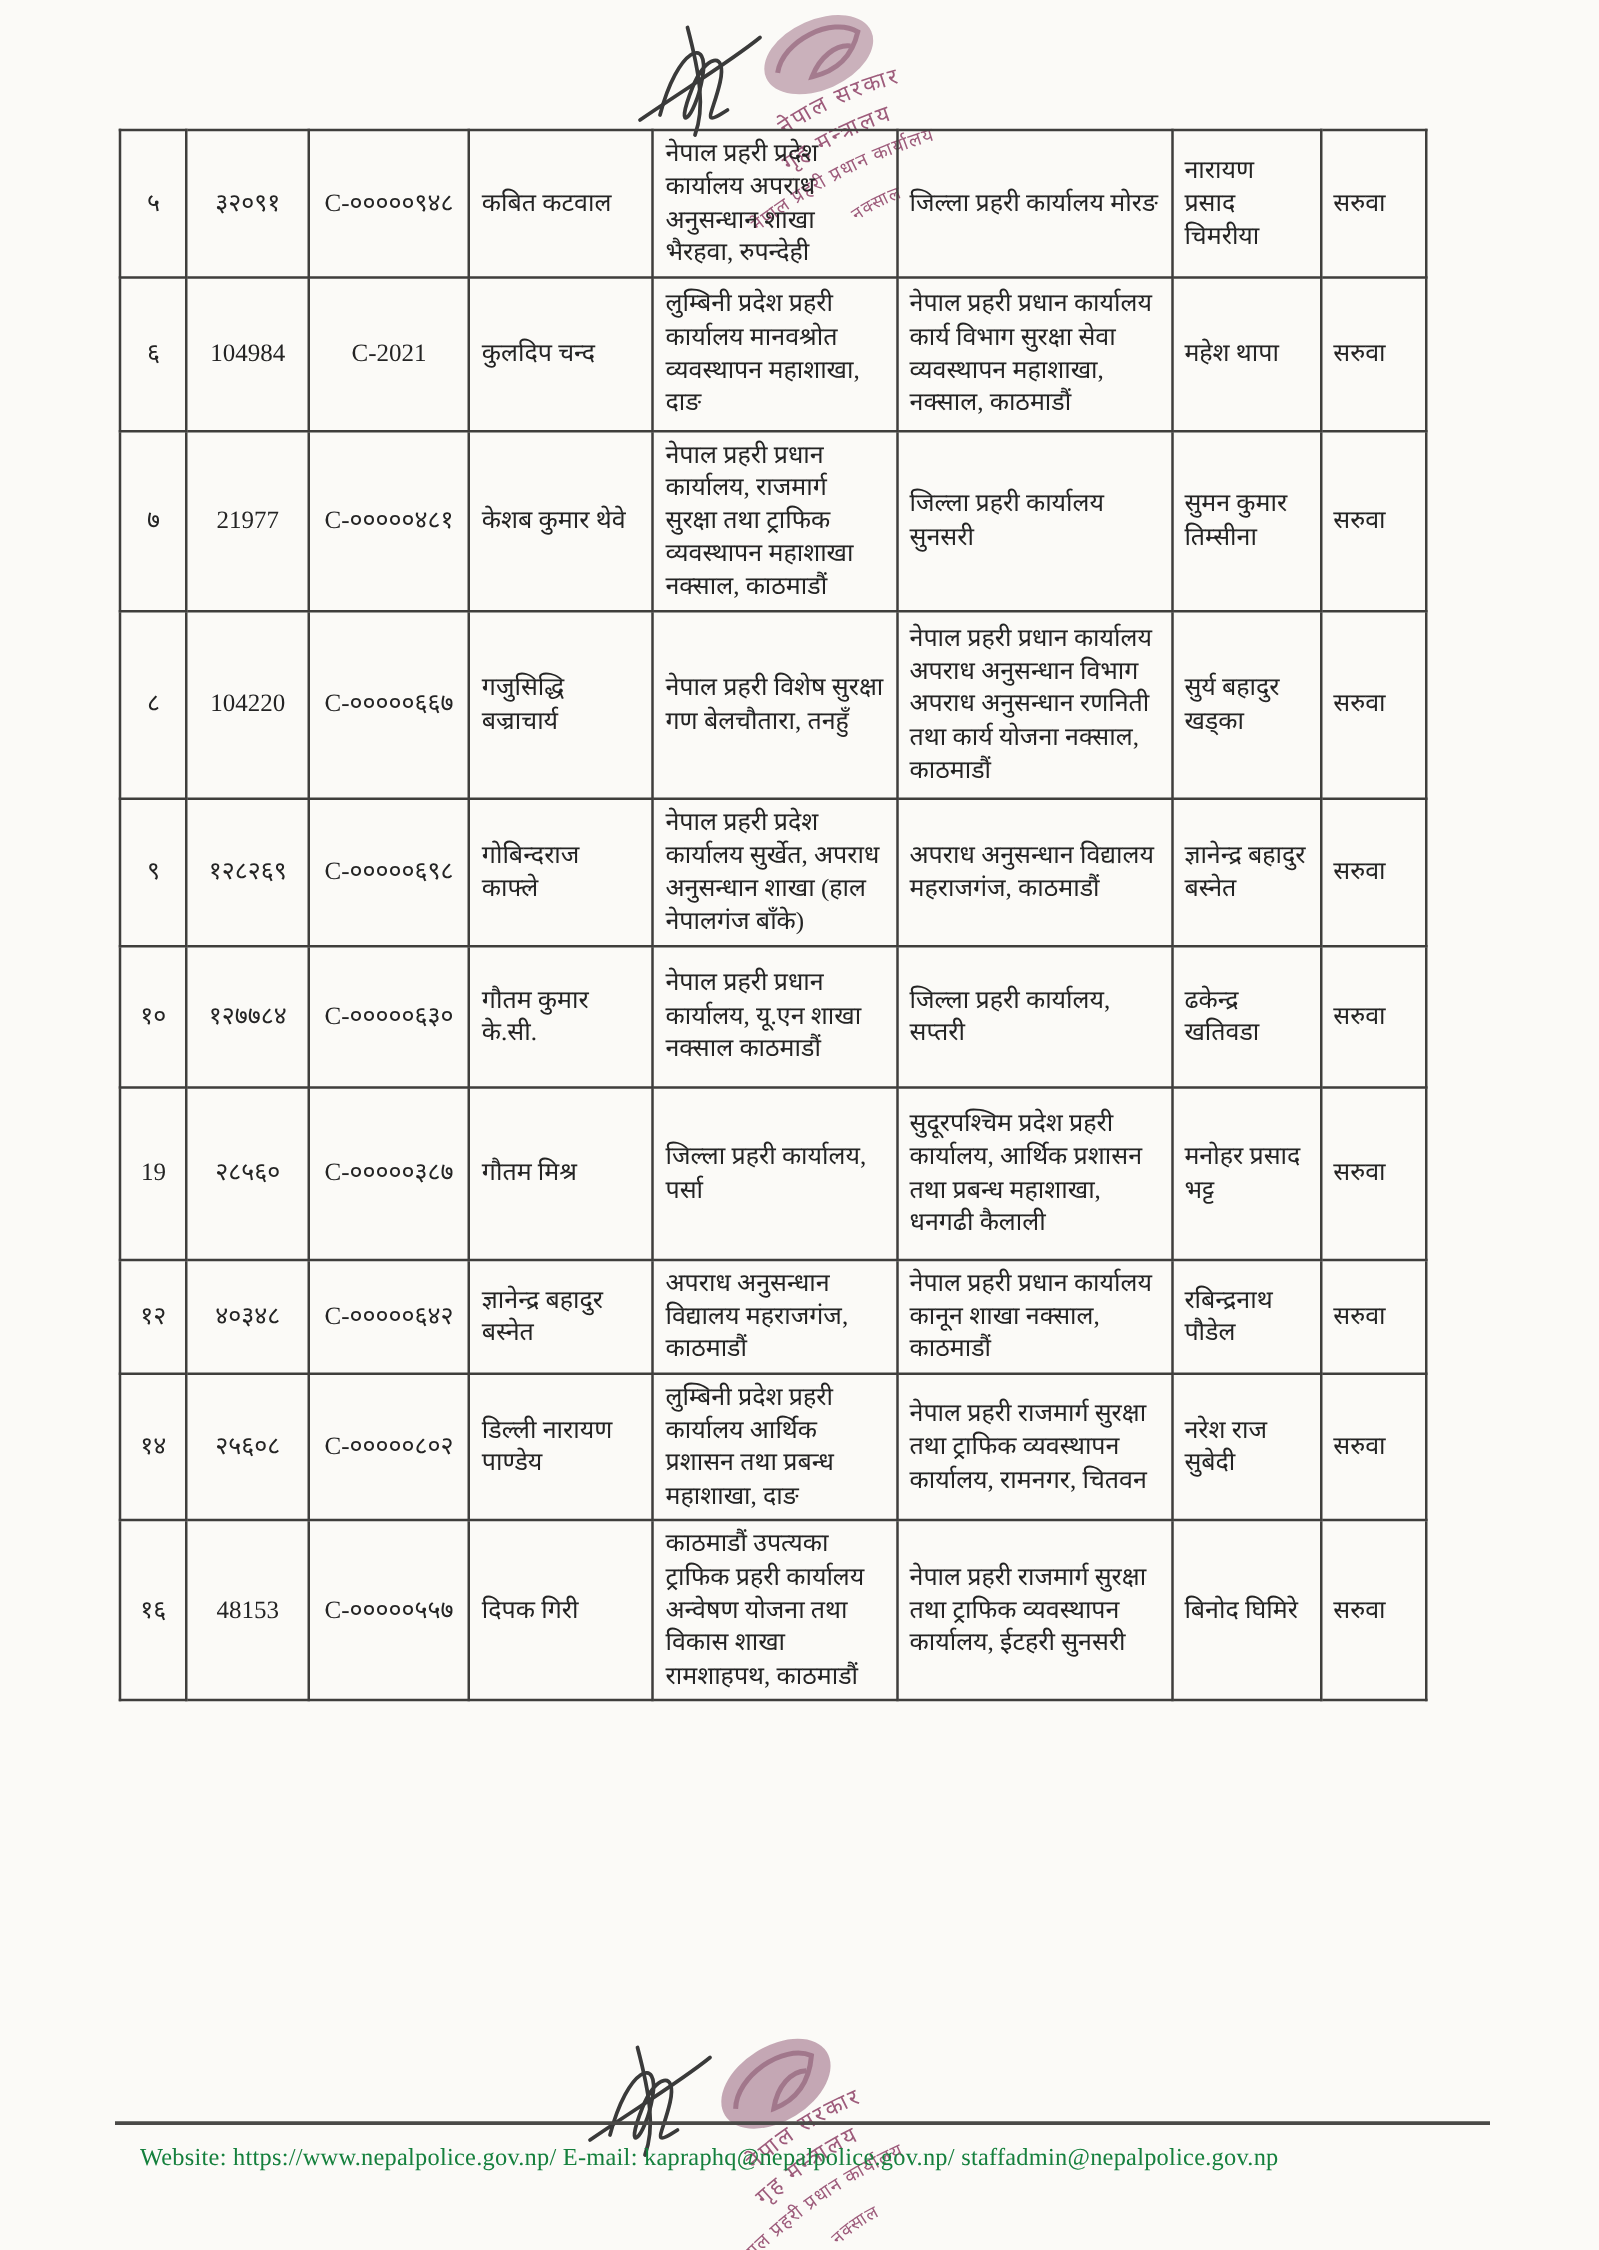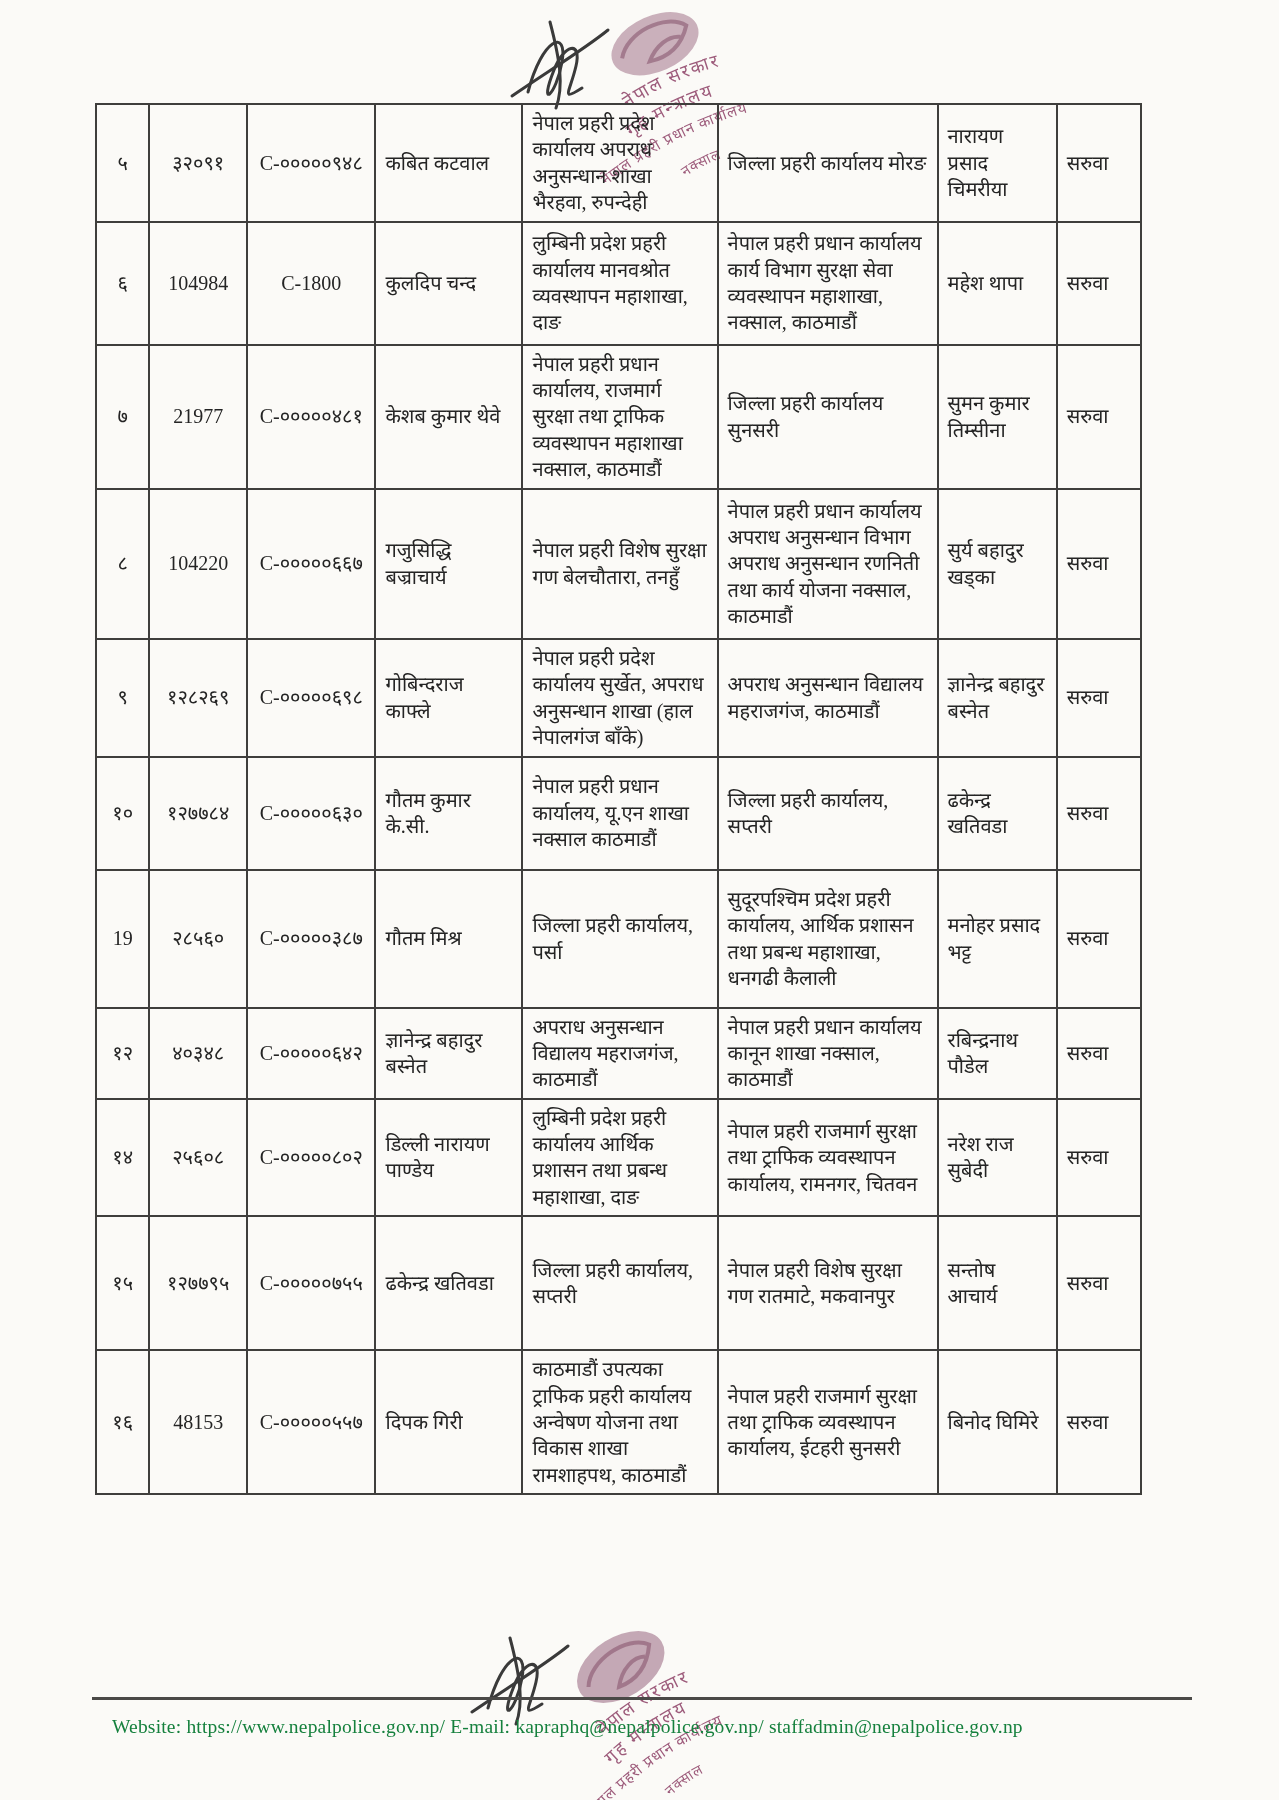--- a/index.html
+++ b/index.html
@@ -108,21 +108,21 @@
       <td class="t-c">C-०००००९४८</td>
       <td class="t-l">कबित कटवाल</td>
       <td class="t-l">नेपाल प्रहरी प्रदेश कार्यालय अपराध अनुसन्धान शाखा भैरहवा, रुपन्देही</td>
       <td class="t-l">जिल्ला प्रहरी कार्यालय मोरङ</td>
       <td class="t-l">नारायण प्रसाद चिमरीया</td>
       <td class="t-l">सरुवा</td>
     </tr>
         <tr>
       <td class="t-c">६</td>
       <td class="t-c">104984</td>
-      <td class="t-c">C-1800</td>
+      <td class="t-c">C-2021</td>
       <td class="t-l">कुलदिप चन्द</td>
       <td class="t-l">लुम्बिनी प्रदेश प्रहरी कार्यालय मानवश्रोत व्यवस्थापन महाशाखा, दाङ</td>
       <td class="t-l">नेपाल प्रहरी प्रधान कार्यालय कार्य विभाग सुरक्षा सेवा व्यवस्थापन महाशाखा, नक्साल, काठमाडौं</td>
       <td class="t-l">महेश थापा</td>
       <td class="t-l">सरुवा</td>
     </tr>
         <tr>
       <td class="t-c">७</td>
       <td class="t-c">21977</td>
       <td class="t-c">C-०००००४८१</td>
@@ -186,30 +186,20 @@
       <td class="t-c">१४</td>
       <td class="t-c">२५६०८</td>
       <td class="t-c">C-०००००८०२</td>
       <td class="t-l">डिल्ली नारायण पाण्डेय</td>
       <td class="t-l">लुम्बिनी प्रदेश प्रहरी कार्यालय आर्थिक प्रशासन तथा प्रबन्ध महाशाखा, दाङ</td>
       <td class="t-l">नेपाल प्रहरी राजमार्ग सुरक्षा तथा ट्राफिक व्यवस्थापन कार्यालय, रामनगर, चितवन</td>
       <td class="t-l">नरेश राज सुबेदी</td>
       <td class="t-l">सरुवा</td>
     </tr>
         <tr>
-      <td class="t-c">१५</td>
-      <td class="t-c">१२७७९५</td>
-      <td class="t-c">C-०००००७५५</td>
-      <td class="t-l">ढकेन्द्र खतिवडा</td>
-      <td class="t-l">जिल्ला प्रहरी कार्यालय, सप्तरी</td>
-      <td class="t-l">नेपाल प्रहरी विशेष सुरक्षा गण रातमाटे, मकवानपुर</td>
-      <td class="t-l">सन्तोष आचार्य</td>
-      <td class="t-l">सरुवा</td>
-    </tr>
-        <tr>
       <td class="t-c">१६</td>
       <td class="t-c">48153</td>
       <td class="t-c">C-०००००५५७</td>
       <td class="t-l">दिपक गिरी</td>
       <td class="t-l">काठमाडौं उपत्यका ट्राफिक प्रहरी कार्यालय अन्वेषण योजना तथा विकास शाखा रामशाहपथ, काठमाडौं</td>
       <td class="t-l">नेपाल प्रहरी राजमार्ग सुरक्षा तथा ट्राफिक व्यवस्थापन कार्यालय, ईटहरी सुनसरी</td>
       <td class="t-l">बिनोद घिमिरे</td>
       <td class="t-l">सरुवा</td>
     </tr>
       </tbody>

